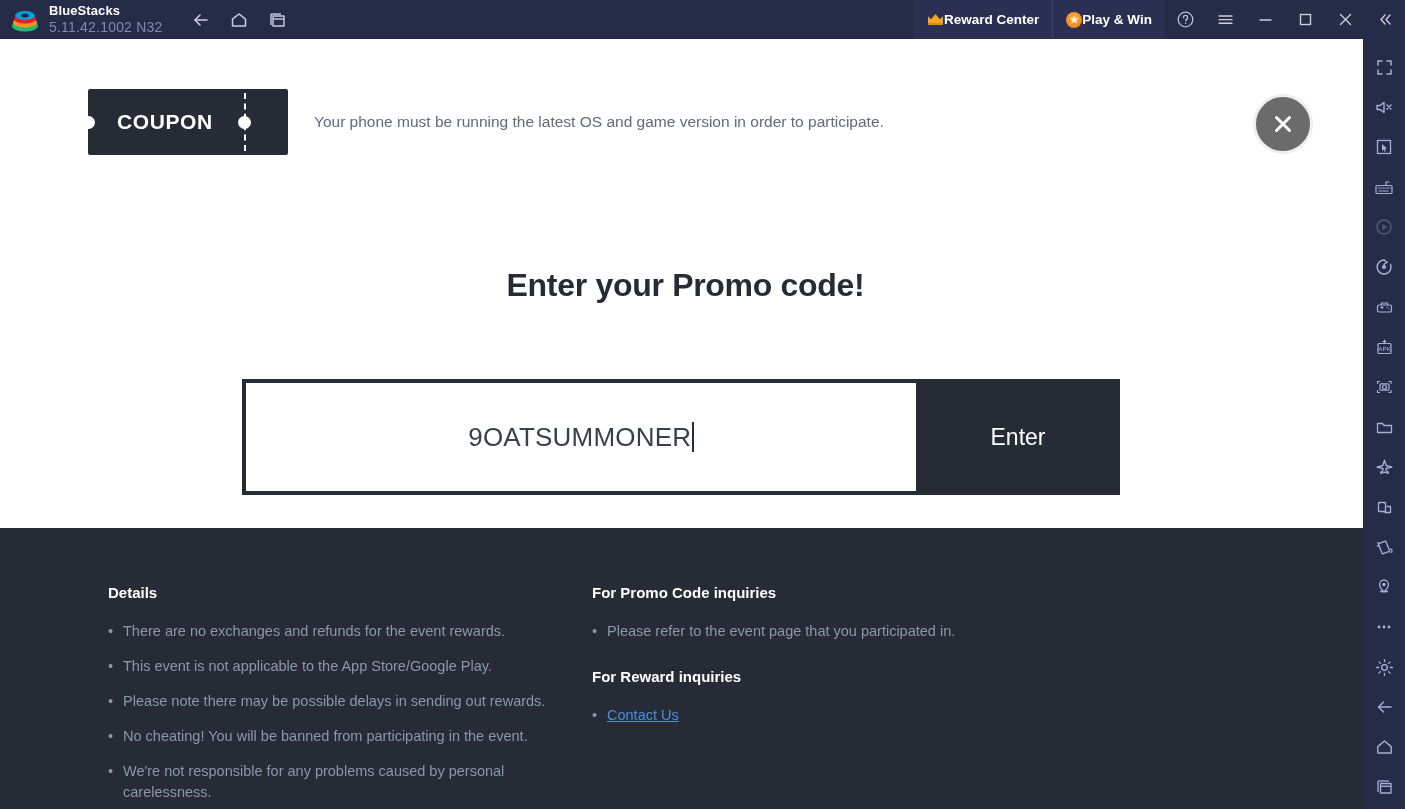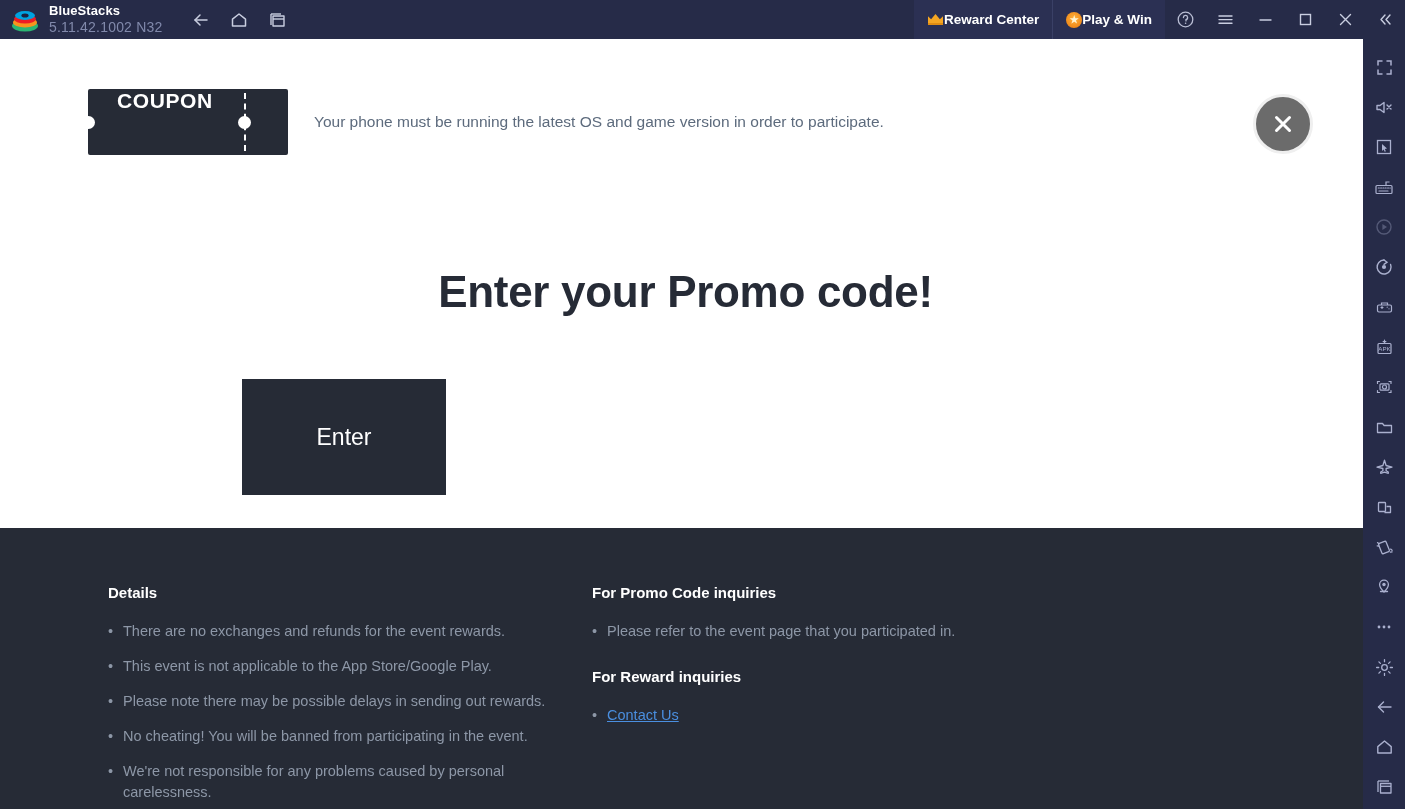--- a/index.html
+++ b/index.html
@@ -77,21 +77,21 @@
   .top-area { position: relative; height: 489px; background: #ffffff; }
 
   .coupon-row {
     position: absolute; left: 88px; top: 50px;
     display: flex; align-items: center;
   }
   .coupon {
     width: 200px; height: 66px;
     background: #262b36;
     position: relative;
-    display: flex; 
+    display: flex; align-items: center;
     border-radius: 2px;
   }
   .coupon-text {
     color: #ffffff; font-size: 21px; font-weight: bold;
     letter-spacing: .6px; margin-left: 29px;
   }
   .notch {
     position: absolute; width: 13px; height: 13px; border-radius: 50%;
     background: #ffffff; top: 27px;
   }
@@ -102,21 +102,21 @@
     border-left: 2px dashed #ffffff;
   }
   .coupon-note {
     margin-left: 26px; font-size: 15.5px; color: #5d6b7d;
     white-space: nowrap;
   }
 
   .headline {
     position: absolute; left: 8px; right: 0; top: 228px;
     text-align: center;
-    font-size: 44px; font-weight: bold; color: #262b36;
+    font-size: 32px; font-weight: bold; color: #262b36;
     letter-spacing: -.3px;
   }
 
   .formrow {
     position: absolute; left: 242px; top: 340px;
     display: flex; align-items: stretch;
   }
   .code-input {
     width: 674px; height: 116px;
     background: #ffffff;
@@ -286,20 +286,24 @@
         <span class="notch left"></span>
         <span class="notch right"></span>
         <span class="coupon-dash"></span>
       </div>
       <div class="coupon-note">Your phone must be running the latest OS and game version in order to participate.</div>
     </div>
 
     <div class="headline">Enter your Promo code!</div>
 
     <div class="formrow">
+      <div class="code-input" title="Enter your promo code">
+        <span>9OATSUMMONER</span>
+          <span class="caret"></span>
+      </div>
       <div class="enter-btn">Enter</div>
     </div>
   </div>
 
   <div class="footer">
     <div class="col-left">
       <div class="sec-title">Details</div>
       <ul class="bullets">
         <li>There are no exchanges and refunds for the event rewards.</li>
         <li>This event is not applicable to the App Store/Google Play.</li>

